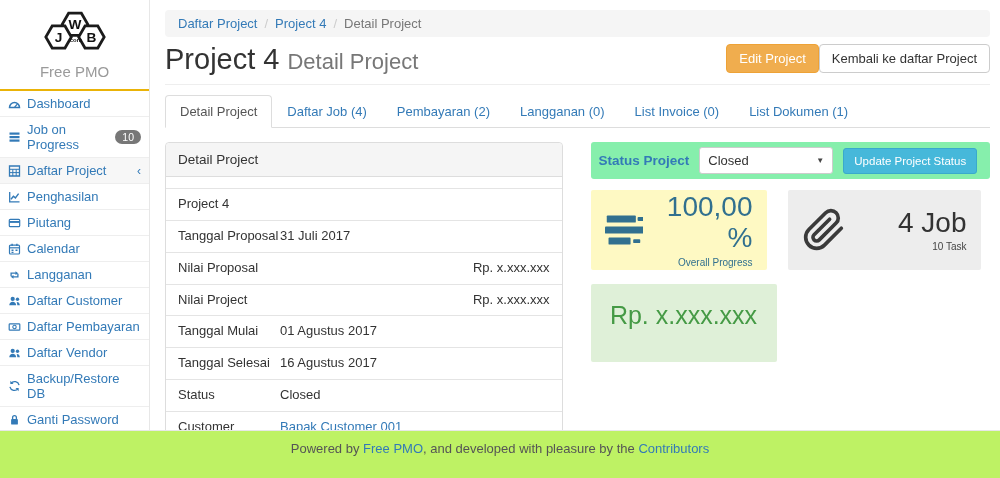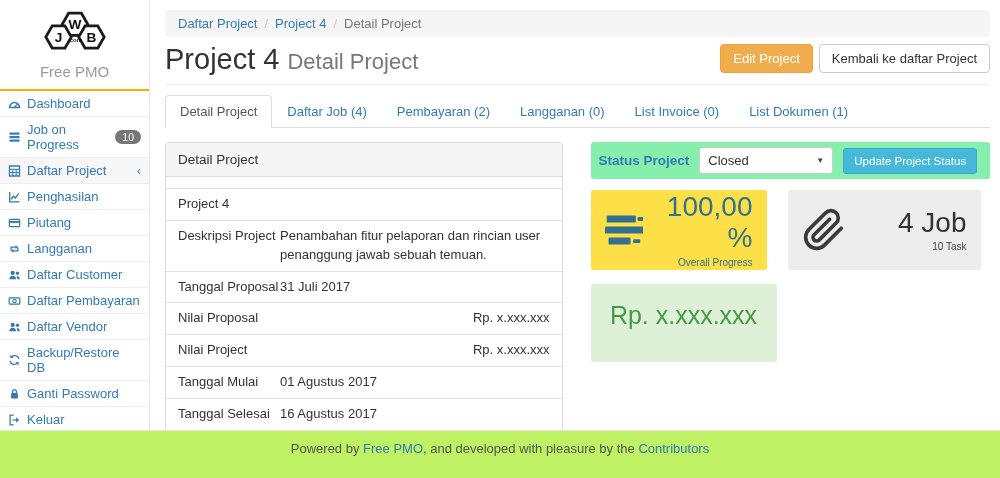--- a/index.html
+++ b/index.html
@@ -20,21 +20,21 @@
   
   .main { position:absolute; left:151px; top:0; right:0; height:430px; background:#fff; }
   .breadcrumb { margin:10px 10px 0 14px; background:#f5f5f5; border-radius:4px; padding:6px 13px; font-size:13px; color:#777; display:flex; gap:7px; align-items:center; }
   .breadcrumb a { color:#337ab7; text-decoration:none; cursor:pointer; }
   .crumb-sep { color:#ccc; }
 
   .page-header { display:flex; align-items:flex-end; justify-content:space-between; margin:6px 10px 0 14px; padding-bottom:8px; border-bottom:1px solid #eee; }
   .title-wrap { display:flex; align-items:baseline; }
   .title { font-size:29px; color:#333; }
   .subtitle { font-size:22px; color:#777; margin-left:8px; }
-  .hdr-buttons { display:flex; gap:6px; padding-bottom:3px; }
+  .hdr-buttons { display:flex; padding-bottom:3px; }
   .btn { font-size:13px; padding:6px 12px; border-radius:4px; border:1px solid transparent; cursor:pointer; font-family:inherit; }
   .btn-warning { background:#f0ad4e; border-color:#eea236; color:#fff; }
   .btn-default { background:#fff; border-color:#ccc; color:#333; }
 
   .tabs { display:flex; margin:10px 10px 0 14px; border-bottom:1px solid #ddd; }
   .tab { font-size:13px; padding:8px 14px; color:#337ab7; border:1px solid transparent; border-radius:4px 4px 0 0; margin-bottom:-1px; cursor:pointer; }
   .tab.active { background:#fff; color:#555; border-color:#ddd #ddd #fff #ddd; cursor:default; }
 
   .content { display:flex; margin:14px 10px 0 14px; gap:28px; }
   .left-col { width:398px; }
@@ -49,21 +49,21 @@
 
   .right-col { width:400px; }
   .status-bar { background:#86efac; border-radius:3px; padding:5px 8px; display:flex; align-items:center; gap:10px; height:37px; }
   .status-label { color:#337ab7; font-weight:bold; font-size:13.5px; }
   .select { background:#fff; border:1px solid #ccc; border-radius:3px; width:134px; height:27px; display:flex; align-items:center; justify-content:space-between; padding:0 8px; font-size:13px; color:#333; cursor:pointer; }
   .caret { font-size:8px; color:#444; }
   .btn-info { background:#46b8da; border-color:#39a9cc; color:#fff; font-size:11.5px; padding:6px 10px; border-radius:3px; }
 
   .stat-row { display:flex; gap:21px; margin-top:11px; }
   .stat-box { border-radius:2px; padding:10px 14px; display:flex; align-items:center; height:80px; }
-  .stat-blue { background:#fde047; color:#31708f; width:176px; }
+  .stat-blue { background:#fef9c3; color:#31708f; width:176px; }
   .stat-gray { background:#ededed; color:#333; width:193px; }
   .stat-text { margin-left:auto; text-align:right; }
   .stat-value { font-size:28px; line-height:1.1; }
   .stat-label { font-size:10px; margin-top:3px; }
   .stat-gray .stat-label { color:#444; }
   .stat-green { background:#dff0d8; color:#3c763d; width:186px; margin-top:14px; padding:12px 14px; height:78px; border-radius:2px; }
   .green-top { display:flex; align-items:center; gap:9px; font-size:15px; }
   .green-value { font-size:25px; text-align:center; margin-top:5px; color:#459a45; }
 
   
@@ -134,20 +134,32 @@
           <svg viewBox="0 0 12 12">
             <rect x="0.8" y="2.3" width="10.4" height="7.4" rx="1" fill="none" stroke="#337ab7" stroke-width="1.2"></rect>
             <rect x="0.8" y="4" width="10.4" height="1.9"></rect>
           </svg>
         </span>
       <span>Piutang</span>
     </div>
     <div class="menu-item">
       <span class="micon">
           <svg viewBox="0 0 12 12">
+            <rect x="1" y="2.2" width="10" height="8.8" rx="1" fill="none" stroke="#337ab7" stroke-width="1.2"></rect>
+            <line x1="1" y1="4.8" x2="11" y2="4.8" stroke="#337ab7" stroke-width="1.2"></line>
+            <line x1="3.6" y1="0.8" x2="3.6" y2="3" stroke="#337ab7" stroke-width="1.4"></line>
+            <line x1="8.4" y1="0.8" x2="8.4" y2="3" stroke="#337ab7" stroke-width="1.4"></line>
+            <path d="M3 6.5h2v1.6H3zM7 6.5h2v1.6H7zM3 8.8h2v1.3H3z" stroke="none"></path>
+          </svg>
+        </span>
+      <span>Calendar</span>
+    </div>
+    <div class="menu-item">
+      <span class="micon">
+          <svg viewBox="0 0 12 12">
             <path d="M2.6 7.2V4.2h5" fill="none" stroke="#337ab7" stroke-width="1.3"></path>
             <path d="M7 2.3l2.8 1.9L7 6.1z"></path>
             <path d="M9.4 4.8v3h-5" fill="none" stroke="#337ab7" stroke-width="1.3"></path>
             <path d="M5 5.9L2.2 7.8 5 9.7z"></path>
           </svg>
         </span>
       <span>Langganan</span>
     </div>
     <div class="menu-item">
       <span class="micon">
@@ -244,24 +256,20 @@
   </div>
 
   <div class="content">
 
     <section class="left-col">
       <div class="panel">
         <div class="panel-heading">Detail Project</div>
         <div class="panel-body">
           <div class="drow">
             <span class="val">Project 4</span>
-          </div>
-          <div class="drow">
-            <span class="lbl">Deskripsi Project</span>
-            <span class="val">Penambahan fitur pelaporan dan rincian user penanggung jawab sebuah temuan.</span>
           </div>
           <div class="drow">
             <span class="lbl">Tanggal Proposal</span>
             <span class="val">31 Juli 2017</span>
           </div>
           <div class="drow right">
             <span class="lbl">Nilai Proposal</span>
             <span class="val">Rp. x.xxx.xxx</span>
           </div>
           <div class="drow right">

